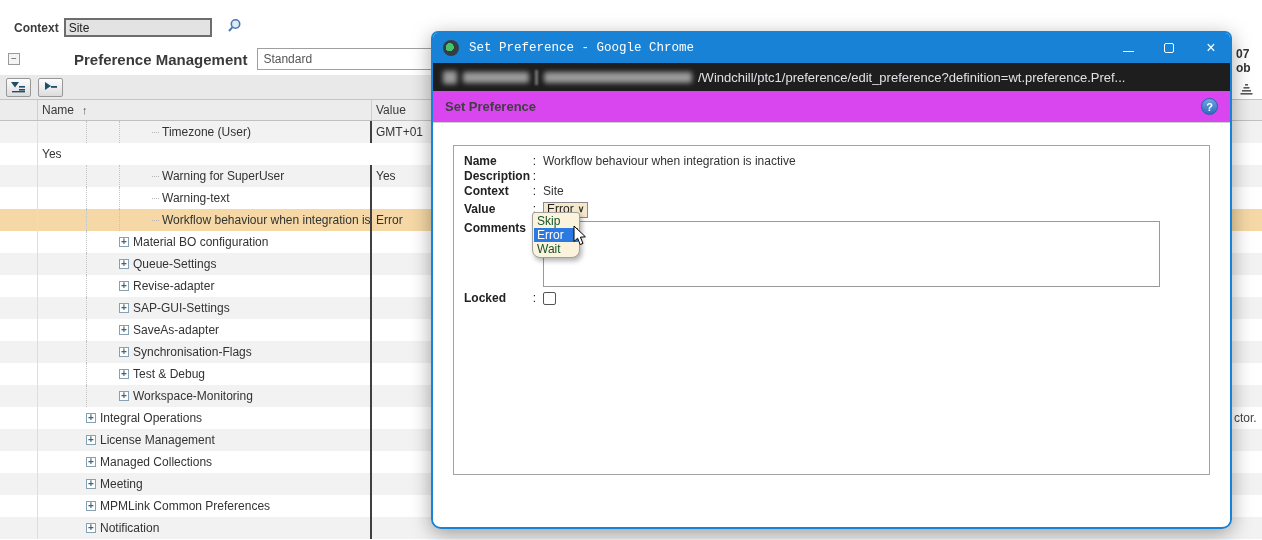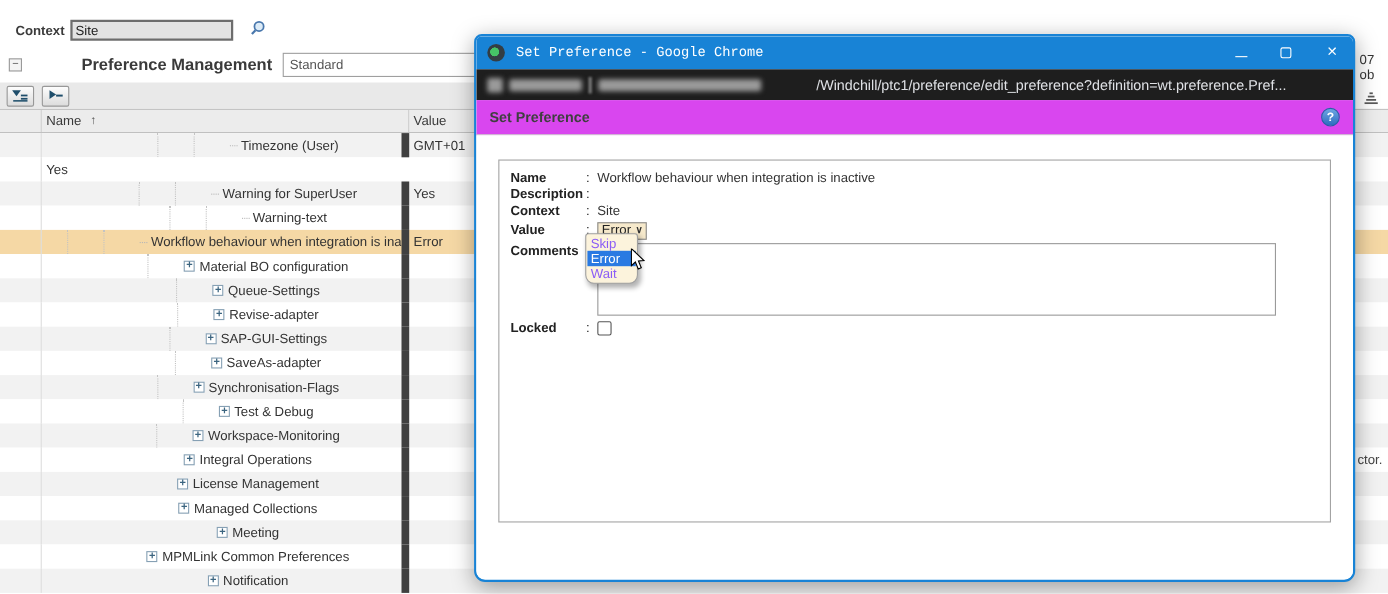--- a/index.html
+++ b/index.html
@@ -53,31 +53,31 @@
   .thead .hc0 { height:100%; border-right:1px solid #cfcfcf; }
   .thead .hc1 { height:100%; border-right:1px solid #cfcfcf; display:flex; align-items:center; padding-left:4px; gap:8px; }
   .thead .hc2 { padding-left:4px; }
   .sort-arrow { color:#555; font-size:11px; }
 
   .trow { display:grid; grid-template-columns:38px 334px auto; height:22px; align-items:center; background:#fff; }
   .trow:nth-child(odd) { background:#f2f2f2; }
   .trow.selected { background:#f5d8a5; }
   .tcell { height:100%; display:flex; align-items:center; overflow:hidden; white-space:nowrap; }
   .tcell.c0 { border-right:1px solid #dedede; }
-  .tcell.c1 { border-right:7px solid #404040; padding-left:48px;justify-content:center; }
+  .tcell.c1 { border-right:2px solid #404040; padding-left:48px; }
   .tcell.c2 { padding-left:4px; }
   .indent { display:inline-block; width:33px; height:22px; border-left:1px dotted #c3c3c3; flex:0 0 auto; }
   .plusbox {
     flex:0 0 auto; width:10px; height:10px; border:1px solid #86a0b4; background:#fff; color:#3c6580;
     font-size:10px; line-height:8px; text-align:center; margin-right:4px; font-weight:bold;
   }
   .rlabel { color:#333; }
   .rlabel.leaf::before { content:""; display:inline-block; width:7px; border-top:1px dotted #b7b7b7; vertical-align:middle; margin-right:3px; }
 
-  .frag-count { position:absolute; left:1236px; top:47px; color:#333; }
+  .frag-count { position:absolute; left:1236px; top:47px; color:#333;font-weight:bold; }
   .frag-sort { position:absolute; left:1240px; top:83px; }
   .frag-text { position:absolute; left:1234px; top:411px; color:#444; }
 
   
   .popup {
     position:absolute; left:431px; top:31px; width:801px; height:498px;
     border:2px solid #1883d6; border-radius:7px 7px 10px 10px;
     box-shadow:0 5px 20px rgba(0,0,0,.35); background:#fff; overflow:hidden; z-index:10;
   }
   .titlebar { height:30px; background:#1883d6; display:flex; align-items:center; padding:0 12px 0 10px; }
@@ -89,21 +89,21 @@
   .wc-min { border-bottom:1.5px solid #fff; height:8px; width:11px; }
   .wc-max { width:10px; height:10px; border:1.5px solid #fff; border-radius:2px; }
   .wc-close { font-size:16px; line-height:14px; }
 
   .urlbar { height:28px; background:#1e1e1e; display:flex; align-items:center; padding:0 10px; gap:6px; }
   .blurblock { background:#9a9a9a; border-radius:2px; filter:blur(2.5px); flex:0 0 auto; }
   .bb-icon { width:14px; height:13px; }
   .bb-1 { width:66px; height:11px; }
   .bb-sep { width:3px; height:15px; background:#777; filter:blur(1px); }
   .bb-2 { width:148px; height:11px; }
-  .url-text { color:#dfe1e5; font-size:13px; white-space:nowrap; overflow:hidden;margin-left:44px; }
+  .url-text { color:#dfe1e5; font-size:13px; white-space:nowrap; overflow:hidden; }
 
   .dlg-header { height:32px; background:#d946ef; border-bottom:1px solid #cfcfcf;
     display:flex; align-items:center; padding:0 12px; }
   .dlg-title { font-size:13px; font-weight:bold; color:#3f3f3f; flex:1; }
   .help-icon { width:17px; height:17px; border-radius:50%; border:1px solid #2a5fa8;
     background:linear-gradient(#6da6e2,#2e6cc0); color:#fff; font-weight:bold; font-size:11px;
     display:flex; align-items:center; justify-content:center; }
 
   .dlg-body { position:relative; height:403px; background:#fff; }
   .form-box { position:absolute; left:20px; right:20px; top:22px; height:330px;
@@ -119,21 +119,21 @@
   .val-select { display:inline-flex; align-items:center; gap:4px; height:16px;
     background:#f6e9cb; border:1px solid #8a8a8a; padding:0 3px; color:#222; }
   .val-select .caret { font-size:9px; font-weight:bold; color:#333; }
   .comments-area { width:617px; height:66px; border:1px solid #9a9a9a; background:#fff; resize:none;
     font-family:"Liberation Sans",sans-serif; font-size:12px; }
   .locked-cb { width:13px; height:13px; border:1px solid #555; border-radius:2px; background:#fff; }
 
   .dropdown-list { position:absolute; left:99px; top:89px; width:48px;
     background:#fcf3dc; border:1px solid #a0a0a0; border-radius:3px 3px 8px 8px;
     box-shadow:2px 3px 5px rgba(0,0,0,.3); padding:1px; z-index:5; }
-  .ddopt { height:14px; line-height:14px; padding:0 3px; color:#8b5cf6; }
+  .ddopt { height:14px; line-height:14px; padding:0 3px; color:#14532d; }
   .ddopt.sel { background:#2a7ae2; color:#fff; }
   .cursor { position:absolute; left:140px; top:103px; z-index:6; }
 
   .dlg-footer { position:absolute; right:10px; bottom:17px; display:flex; gap:11px; }
   .btn { height:20px; border:1px solid #8c8c8c; border-radius:3px;
     background:linear-gradient(#fefefe,#d8d8d8); color:#222; font-size:12px;
     font-family:"Liberation Sans",sans-serif; padding:0 8px; display:block; text-align:center; }
   .btn.wide { min-width:78px; }
   .accesskey::first-letter { text-decoration:underline; }
 </style>

